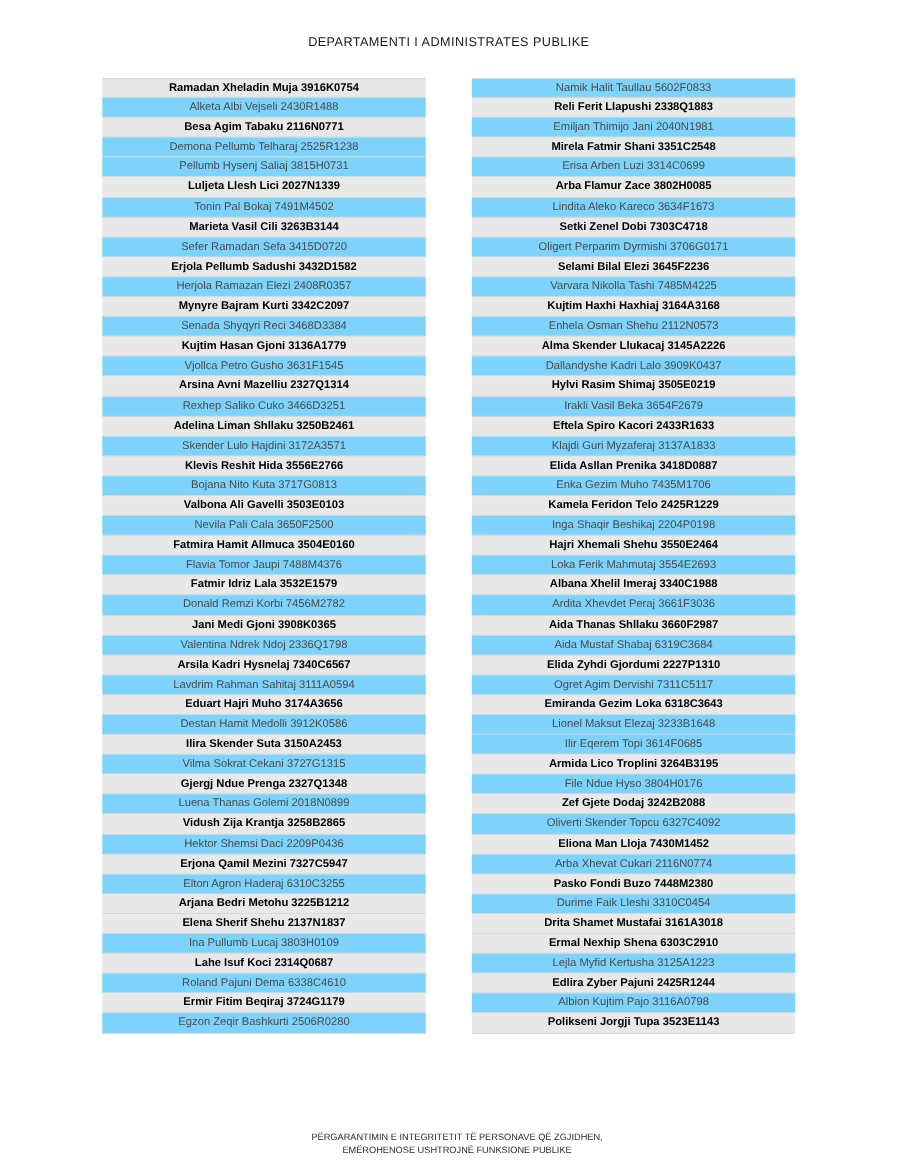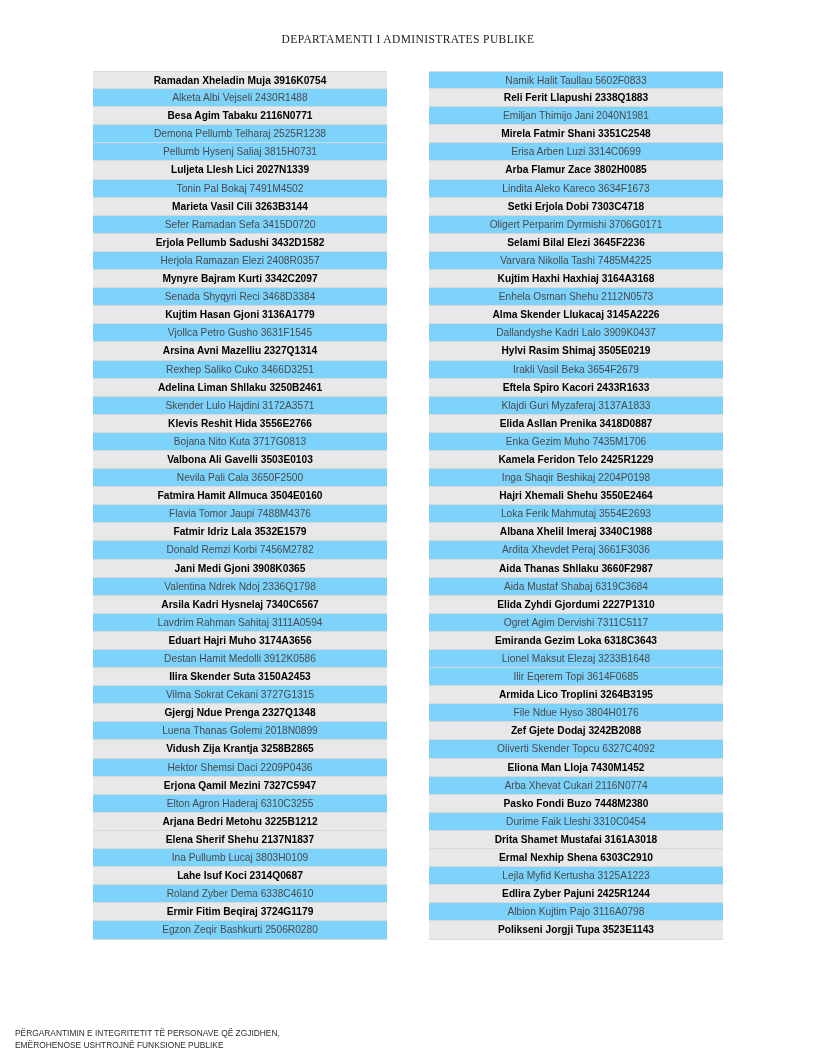--- a/index.html
+++ b/index.html
@@ -21,21 +21,21 @@
     box-sizing: border-box;
     padding: 0;
     position: relative;
   }
   .doc-title {
     text-align: center;
     font-size: 11.5px;
     letter-spacing: 0.4px;
     color: #1a1a1a;
     margin-top: 33px;
-    font-family: Liberation Serif, serif;
+    font-family: Liberation Sans, sans-serif;
   }
   .columns {
     display: flex;
     justify-content: center;
     gap: 42px;
     margin-top: 22px;
     padding: 4px 88px;
     box-sizing: border-box;
   }
   .col {
@@ -64,20 +64,21 @@
     font-weight: normal;
   }
   .row.first {
     border-top: 1px solid #d8d8d8;
   }
   .footer {
     position: absolute;
     left: 15px;
     right: 0;
     bottom: 38px;
+    text-align: center;
     font-size: 8.4px;
     color: #2b2b2b;
     line-height: 12px;
     font-family: "Liberation Sans", sans-serif;
   }
 </style>
 </head>
 <body>
 
 <div class="page">
@@ -125,34 +126,34 @@
       <div class="row shade">Gjergj Ndue Prenga 2327Q1348</div>
       <div class="row plain">Luena Thanas Golemi 2018N0899</div>
       <div class="row shade">Vidush Zija Krantja 3258B2865</div>
       <div class="row plain">Hektor Shemsi Daci 2209P0436</div>
       <div class="row shade">Erjona Qamil Mezini 7327C5947</div>
       <div class="row plain">Elton Agron Haderaj 6310C3255</div>
       <div class="row shade">Arjana Bedri Metohu 3225B1212</div>
       <div class="row shade">Elena Sherif Shehu 2137N1837</div>
       <div class="row plain">Ina Pullumb Lucaj 3803H0109</div>
       <div class="row shade">Lahe Isuf Koci 2314Q0687</div>
-      <div class="row plain">Roland Zyber Dema 6338C4610</div>
+      <div class="row plain">Roland Pajuni Dema 6338C4610</div>
       <div class="row shade">Ermir Fitim Beqiraj 3724G1179</div>
       <div class="row plain">Egzon Zeqir Bashkurti 2506R0280</div>
     </div>
 
     <div class="col">
       <div class="row plain first">Namik Halit Taullau 5602F0833</div>
       <div class="row shade">Reli Ferit Llapushi 2338Q1883</div>
       <div class="row plain">Emiljan Thimijo Jani 2040N1981</div>
       <div class="row shade">Mirela Fatmir Shani 3351C2548</div>
       <div class="row plain">Erisa Arben Luzi 3314C0699</div>
       <div class="row shade">Arba Flamur Zace 3802H0085</div>
       <div class="row plain">Lindita Aleko Kareco 3634F1673</div>
-      <div class="row shade">Setki Erjola Dobi 7303C4718</div>
+      <div class="row shade">Setki Zenel Dobi 7303C4718</div>
       <div class="row plain">Oligert Perparim Dyrmishi 3706G0171</div>
       <div class="row shade">Selami Bilal Elezi 3645F2236</div>
       <div class="row plain">Varvara Nikolla Tashi 7485M4225</div>
       <div class="row shade">Kujtim Haxhi Haxhiaj 3164A3168</div>
       <div class="row plain">Enhela Osman Shehu 2112N0573</div>
       <div class="row shade">Alma Skender Llukacaj 3145A2226</div>
       <div class="row plain">Dallandyshe Kadri Lalo 3909K0437</div>
       <div class="row shade">Hylvi Rasim Shimaj 3505E0219</div>
       <div class="row plain">Irakli Vasil Beka 3654F2679</div>
       <div class="row shade">Eftela Spiro Kacori 2433R1633</div>

